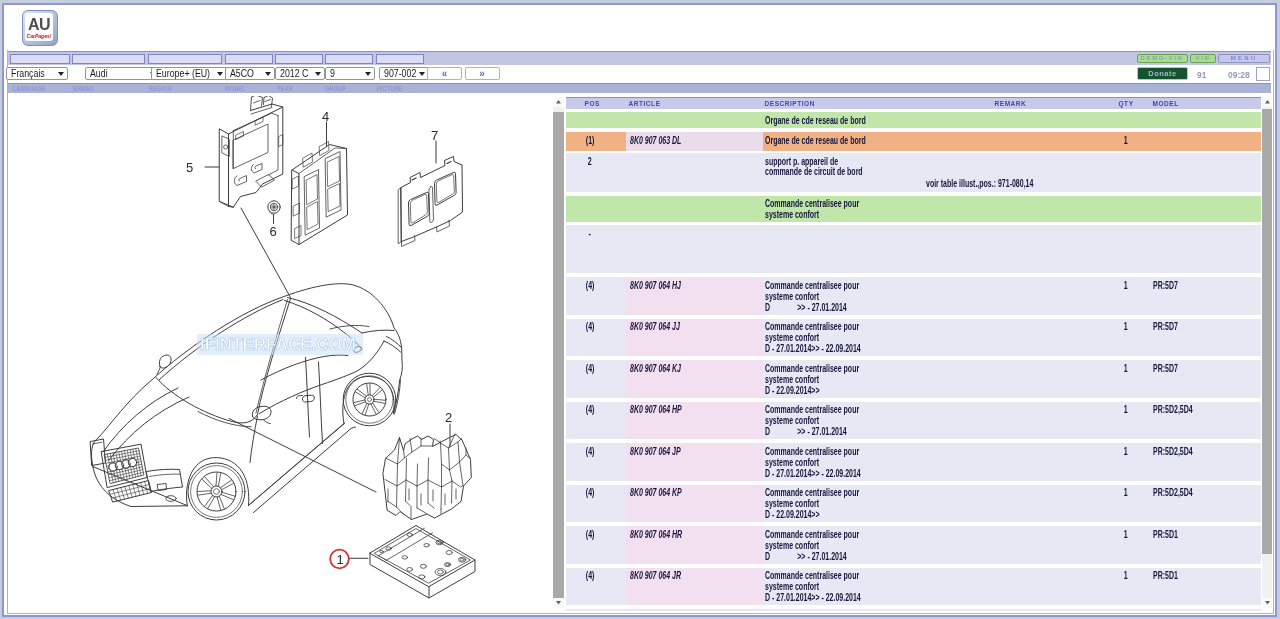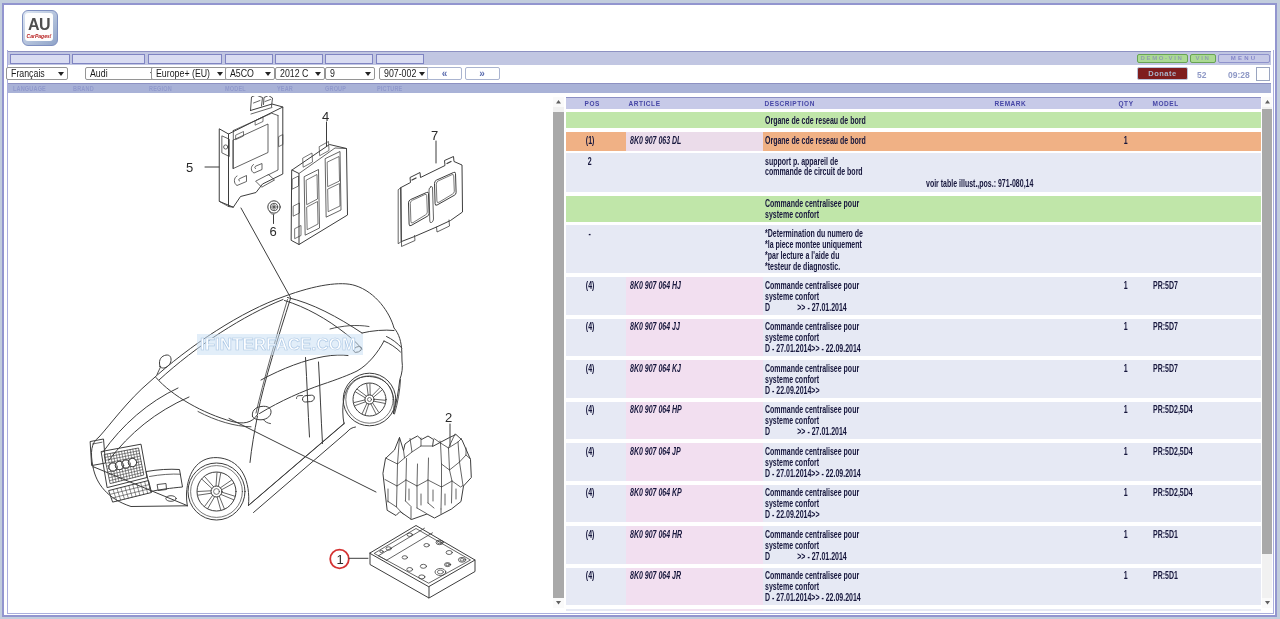--- a/index.html
+++ b/index.html
@@ -21,21 +21,21 @@
   font-size:6px;font-weight:bold;color:#90a0b0;text-align:center;line-height:7px;letter-spacing:1.6px;}
 #menubtn{left:1218px;top:54px;width:50px;height:7px;background:#c5c8e6;border:1px solid #8f93cc;
   border-radius:2px;font-size:6px;font-weight:bold;color:#8486c9;text-align:center;line-height:7px;letter-spacing:2.2px;}
 .sel{top:67px;height:10.5px;background:#fff;border:1px solid #959595;border-radius:2px;
   font-size:11px;color:#1a1a1a;line-height:11.5px;padding-left:4px;white-space:nowrap;overflow:hidden;}
 .sel b{font-weight:normal;display:inline-block;transform:scaleX(0.8);transform-origin:0 50%;}
 .sel .ar{position:absolute;right:3px;top:4px;width:0;height:0;
   border-left:3.5px solid transparent;border-right:3.5px solid transparent;border-top:4.5px solid #222;}
 .navb{top:67px;width:33px;height:10.5px;background:#fff;border:1px solid #aab4d0;border-radius:2px;
   text-align:center;font-size:10px;font-weight:bold;color:#5b6cae;line-height:11px;}
-#donate{left:1137px;top:67px;width:49px;height:10.5px;background:#7f1d1d;border:1px solid #b9c2d9;border-radius:2px;
+#donate{left:1137px;top:67px;width:49px;height:10.5px;background:#14532d;border:1px solid #b9c2d9;border-radius:2px;
   text-align:center;font-size:7.5px;font-weight:bold;color:#aab6cc;line-height:11px;letter-spacing:0.5px;}
 .num{top:69.5px;font-size:8.5px;font-weight:bold;color:#8f99c6;}
 #whitebox{left:1256px;top:67px;width:11.5px;height:11.5px;background:#fff;border:1px solid #9aa5c0;}
 #lblbar{left:8px;top:82.5px;width:1263px;height:9px;background:#a9b2d7;border-top:1px solid #8d91c2;}
 .lbl{position:absolute;top:1.5px;font-size:6.5px;font-weight:bold;color:#9099cc;letter-spacing:0.2px;transform:scaleX(0.85);transform-origin:0 0;}
 
 .sbtrack{background:#f1f1f1;}
 .sbbtn{background:#fafafa;text-align:center;}
 .sbbtn svg{display:block;margin:3px auto 0;}
 .sbthumb{background:#a9a9a9;}
@@ -86,21 +86,21 @@
 <div class="abs sel" style="left:6px;width:56px;"><b>Français</b><span class="ar"></span></div>
 <div class="abs sel" style="left:85px;width:68.5px;text-decoration:underline;"><b>Audi</b><span class="ar"></span></div>
 <div class="abs sel" style="left:151px;width:70px;"><b>Europe+ (EU)</b><span class="ar"></span></div>
 <div class="abs sel" style="left:224.5px;width:44px;"><b>A5CO</b><span class="ar"></span></div>
 <div class="abs sel" style="left:274.5px;width:44px;"><b>2012 C</b><span class="ar"></span></div>
 <div class="abs sel" style="left:324.5px;width:44px;"><b>9</b><span class="ar"></span></div>
 <div class="abs sel" style="left:379px;width:44px;"><b>907-002</b><span class="ar"></span></div>
 <div class="abs navb" style="left:427px;">«</div>
 <div class="abs navb" style="left:464.5px;">»</div>
 <div class="abs" id="donate">Donate</div>
-<div class="abs num" style="left:1197px;">52</div>
+<div class="abs num" style="left:1197px;">91</div>
 <div class="abs num" style="left:1228px;">09:28</div>
 <div class="abs" id="whitebox"></div>
 
 <div class="abs" id="lblbar">
   <span class="lbl" style="left:5px;">LANGUAGE</span>
   <span class="lbl" style="left:65px;">BRAND</span>
   <span class="lbl" style="left:141px;">REGION</span>
   <span class="lbl" style="left:217px;">MODEL</span>
   <span class="lbl" style="left:269px;">YEAR</span>
   <span class="lbl" style="left:317px;">GROUP</span>
@@ -160,21 +160,20 @@
     <div class="cell desc"><span class="cx">support p. appareil de<br>commande de circuit de bord</span></div>
     <div class="cell rem"><span class="cx">voir table illust.,pos.: 971-080,14</span></div>
   </div>
 
   <div class="row green" style="height:26px;margin-bottom:3.7px;">
     <div class="cell desc"><span class="cx">Commande centralisee pour<br>systeme confort</span></div>
   </div>
 
   <div class="row" style="height:48px;margin-bottom:3.9px;">
     <div class="cell pos"><span class="cx">-</span></div>
-    <div class="cell desc"><span class="cx">*Determination du numero de<br>*la piece montee uniquement<br>*par lecture a l'aide du<br>*testeur de diagnostic.</span></div>
   </div>
 
   <div class="row" style="height:37.5px;">
     <div class="art"></div>
     <div class="cell pos"><span class="cx">(4)</span></div>
     <div class="cell artt"><span class="cx">8K0 907 064 HJ</span></div>
     <div class="cell desc"><span class="cx">Commande centralisee pour<br>systeme confort<br>D&nbsp;&nbsp;&nbsp;&nbsp;&nbsp;&nbsp;&nbsp;&nbsp;&nbsp;&nbsp;&nbsp;&nbsp;&nbsp;&nbsp;&gt;&gt; - 27.01.2014</span></div>
     <div class="cell qty"><span class="cx">1</span></div>
     <div class="cell mod"><span class="cx">PR:5D7</span></div>
   </div>

